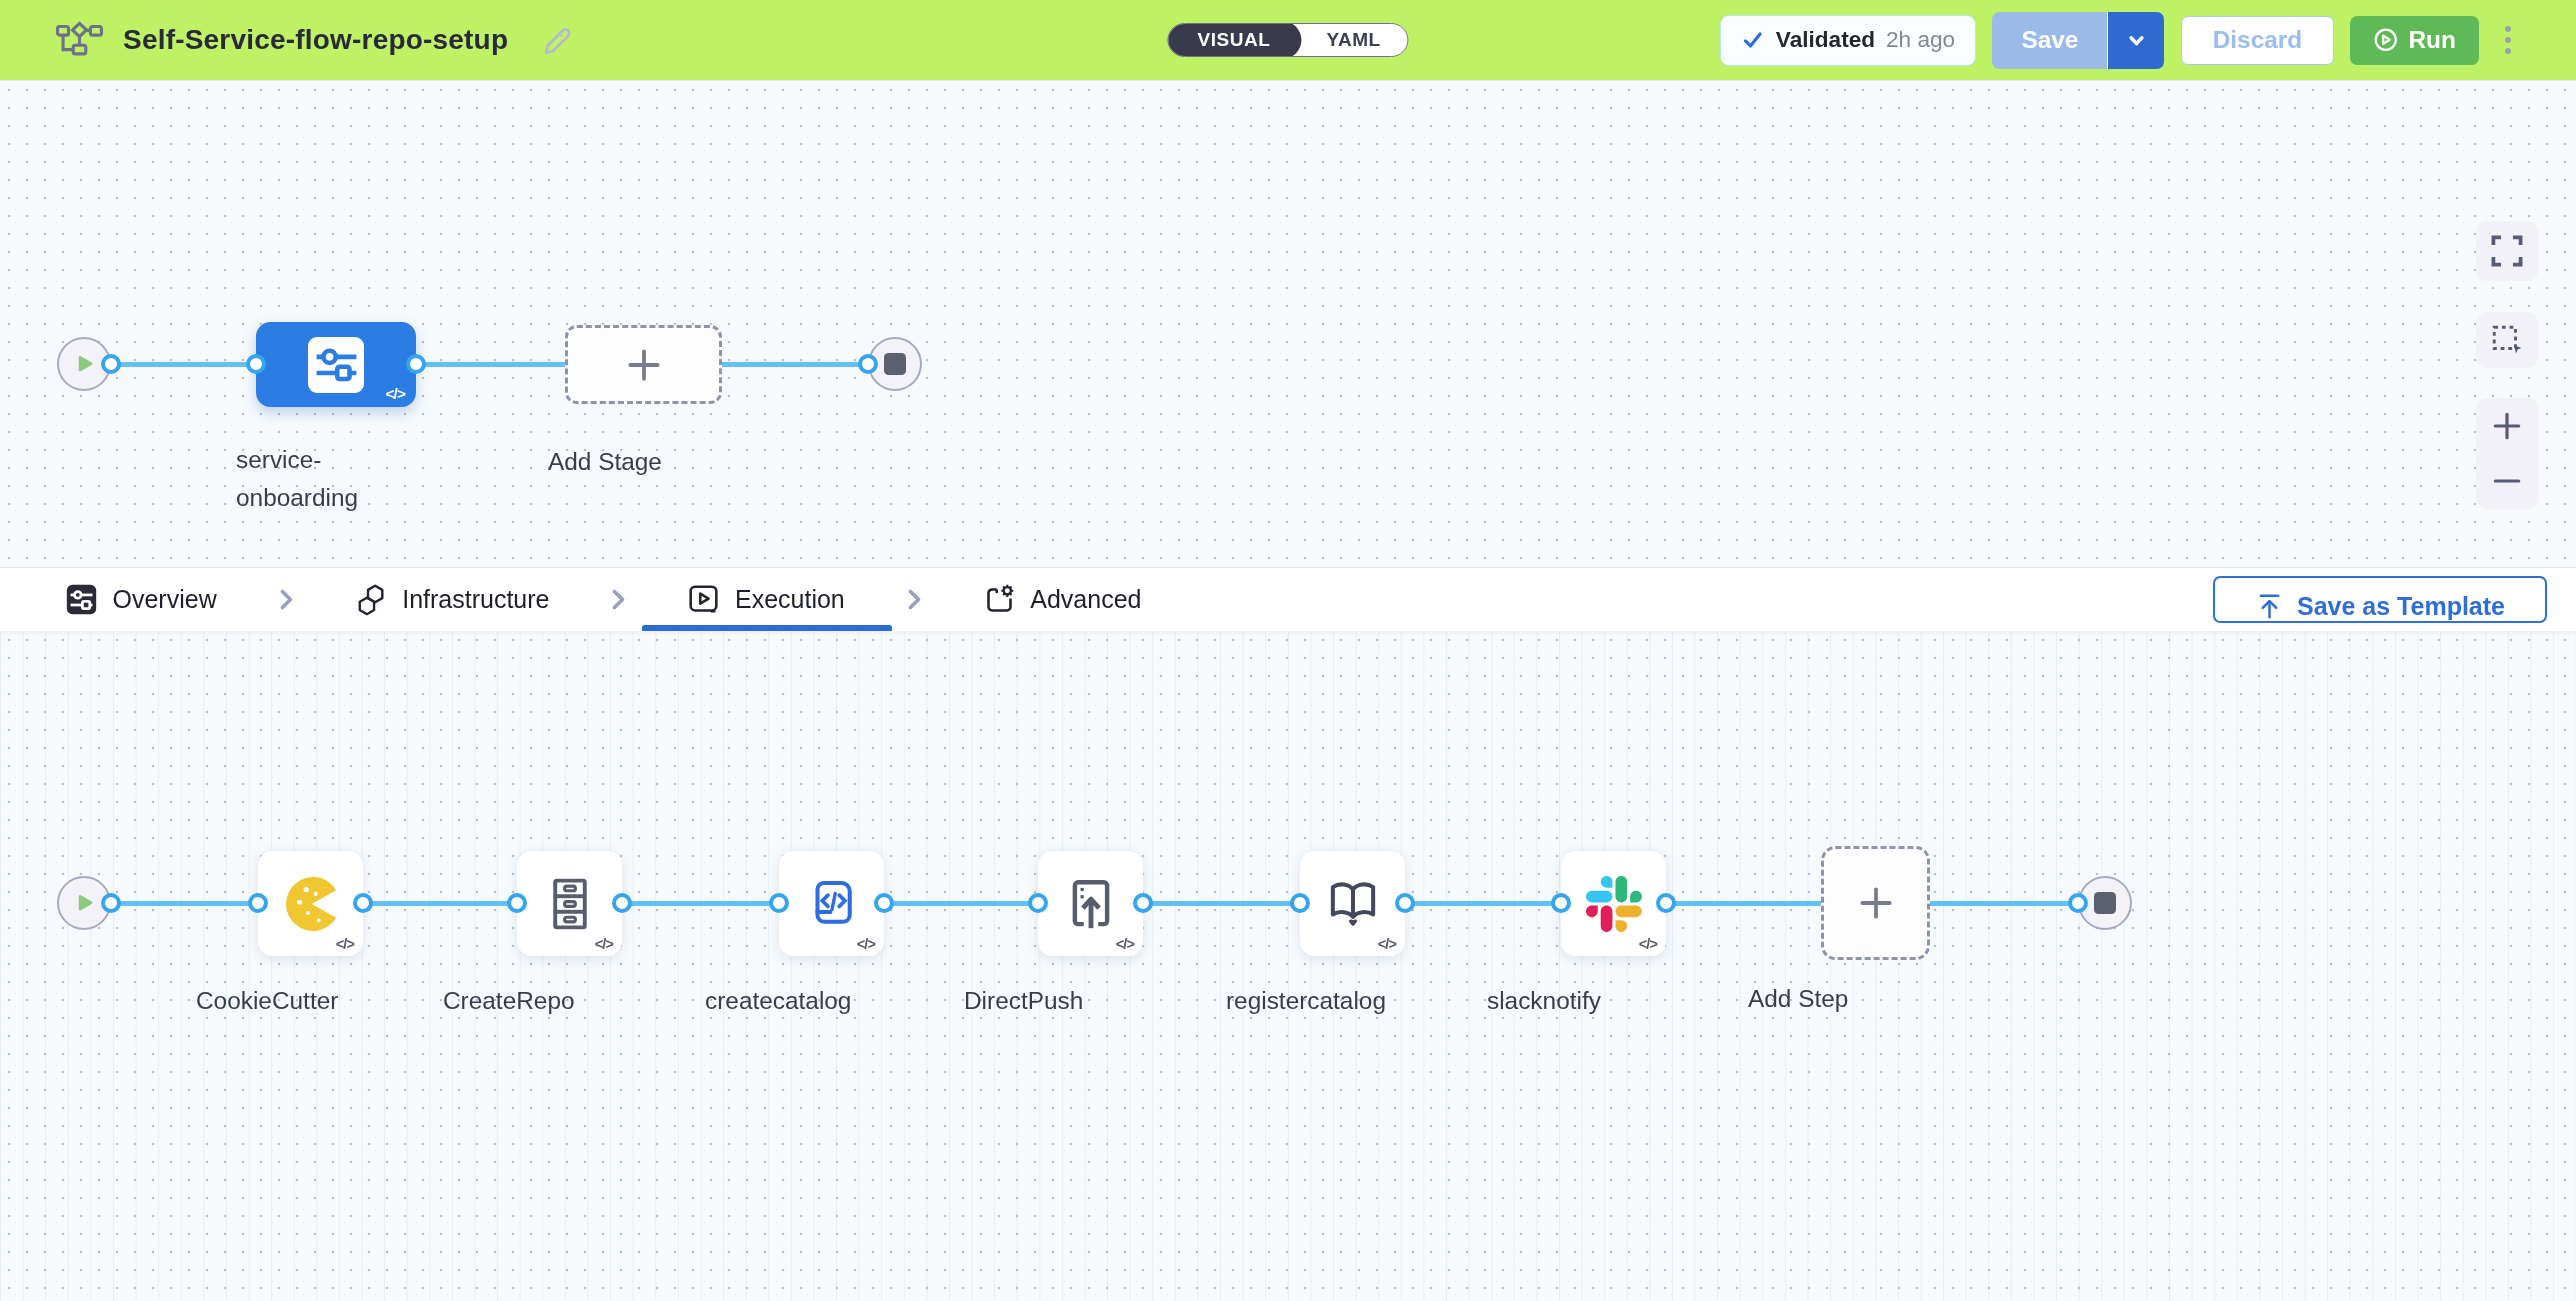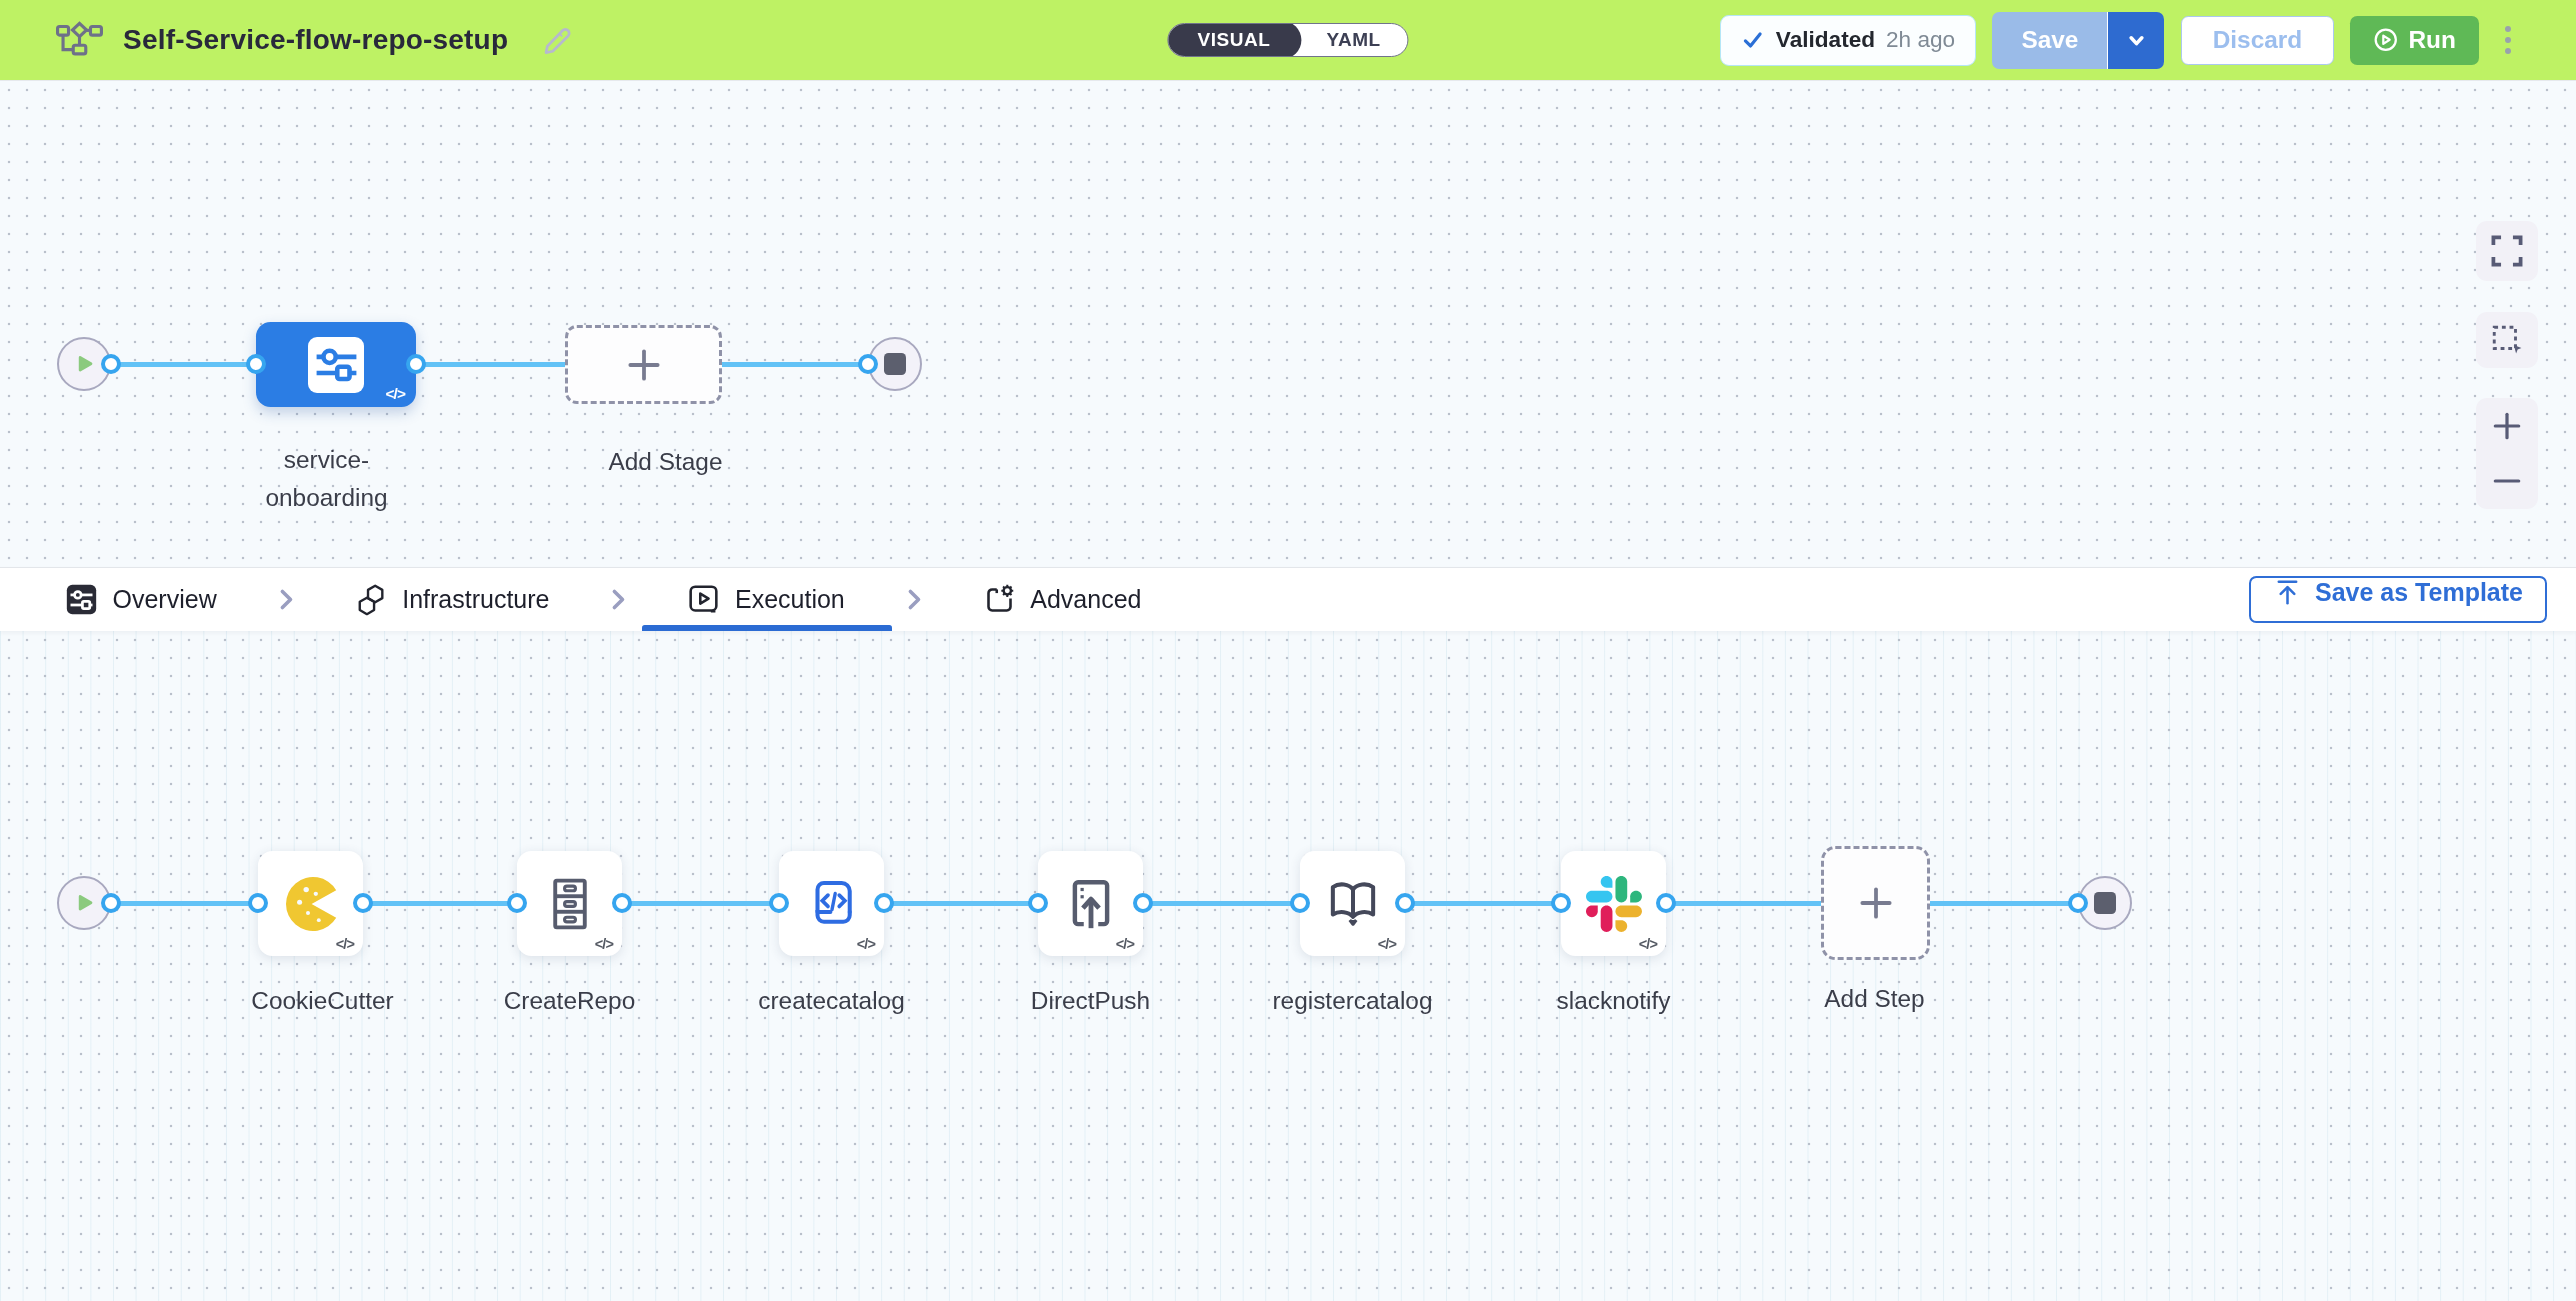--- a/index.html
+++ b/index.html
@@ -67,42 +67,42 @@
   .code-badge { position:absolute; right:11px; bottom:3.6px; font-size:15.4px; font-weight:700;
                 letter-spacing:-0.9px; color:#fff; }
   .step-card { position:absolute; width:105px; height:105px; background:#fff; border-radius:14.5px;
                box-shadow:0 2.7px 11px rgba(45,55,90,.12); display:flex; align-items:center;
                justify-content:center; z-index:3; cursor:pointer; }
   .step-card .code-badge { color:#545963; right:9px; bottom:3.6px; font-size:14.5px; }
 
   .add-box { position:absolute; background:#fdfdfe; border:3.2px dashed #8f92a8; border-radius:11.8px;
              display:flex; align-items:center; justify-content:center; z-index:2; cursor:pointer; }
 
-  .node-label { position:absolute; text-align:center; font-size:24.4px; color:#3a3d49; line-height:1.55; z-index:4; }
+  .node-label { position:absolute; text-align:left; font-size:24.4px; color:#3a3d49; line-height:1.55; z-index:4; }
 
   
   .ctl { position:absolute; right:38px; width:62px; background:#f2f1f7; border-radius:11px;
          display:flex; align-items:center; justify-content:center; cursor:pointer; z-index:6; }
   .ctl-col { position:absolute; right:38px; width:62px; background:#f2f1f7; border-radius:11px;
              display:flex; flex-direction:column; align-items:center; justify-content:space-around; z-index:6; }
 
   
   .tabbar { position:absolute; left:0; top:567px; width:2576px; height:64px; background:#fff;
             border-top:0.9px solid #e3e6ea; box-shadow:0 1.8px 4.5px rgba(30,40,60,.05);
             display:flex; align-items:center; padding:0 29px 0 54px; z-index:9; }
   .tab { position:relative; height:100%; display:flex; align-items:center; gap:14.5px;
          font-size:25px; color:#1d1f2b; padding:0 11px; cursor:pointer; }
   .tab .underline { display:none; }
   .tab.active .underline { display:block; position:absolute; left:-34px; right:-36px; bottom:0;
                            height:6.3px; background:#2b6bd3; border-radius:2.7px 2.7px 0 0; }
   .tab-sep { margin:0 47px; display:flex; align-items:center; }
 
   .save-template-btn { margin-left:auto; height:47px; border:2.3px solid #2f6ed6; border-radius:7.2px;
                        background:#fff; color:#2f6ed6; font-size:25px; font-weight:700;
-                       display:flex; align-items:flex-start; gap:12.7px; padding:0 22px; cursor:pointer; }
+                       display:flex; align-items:flex-end; gap:12.7px; padding:0 40px; cursor:pointer; }
 </style>
 </head>
 <body>
 
 <div class="app">
 
   <div class="header">
     <div class="hdr-left">
       <span>
         <svg width="47" height="42" viewBox="0 0 60 48" fill="none" stroke="#6e7189" stroke-width="4">

